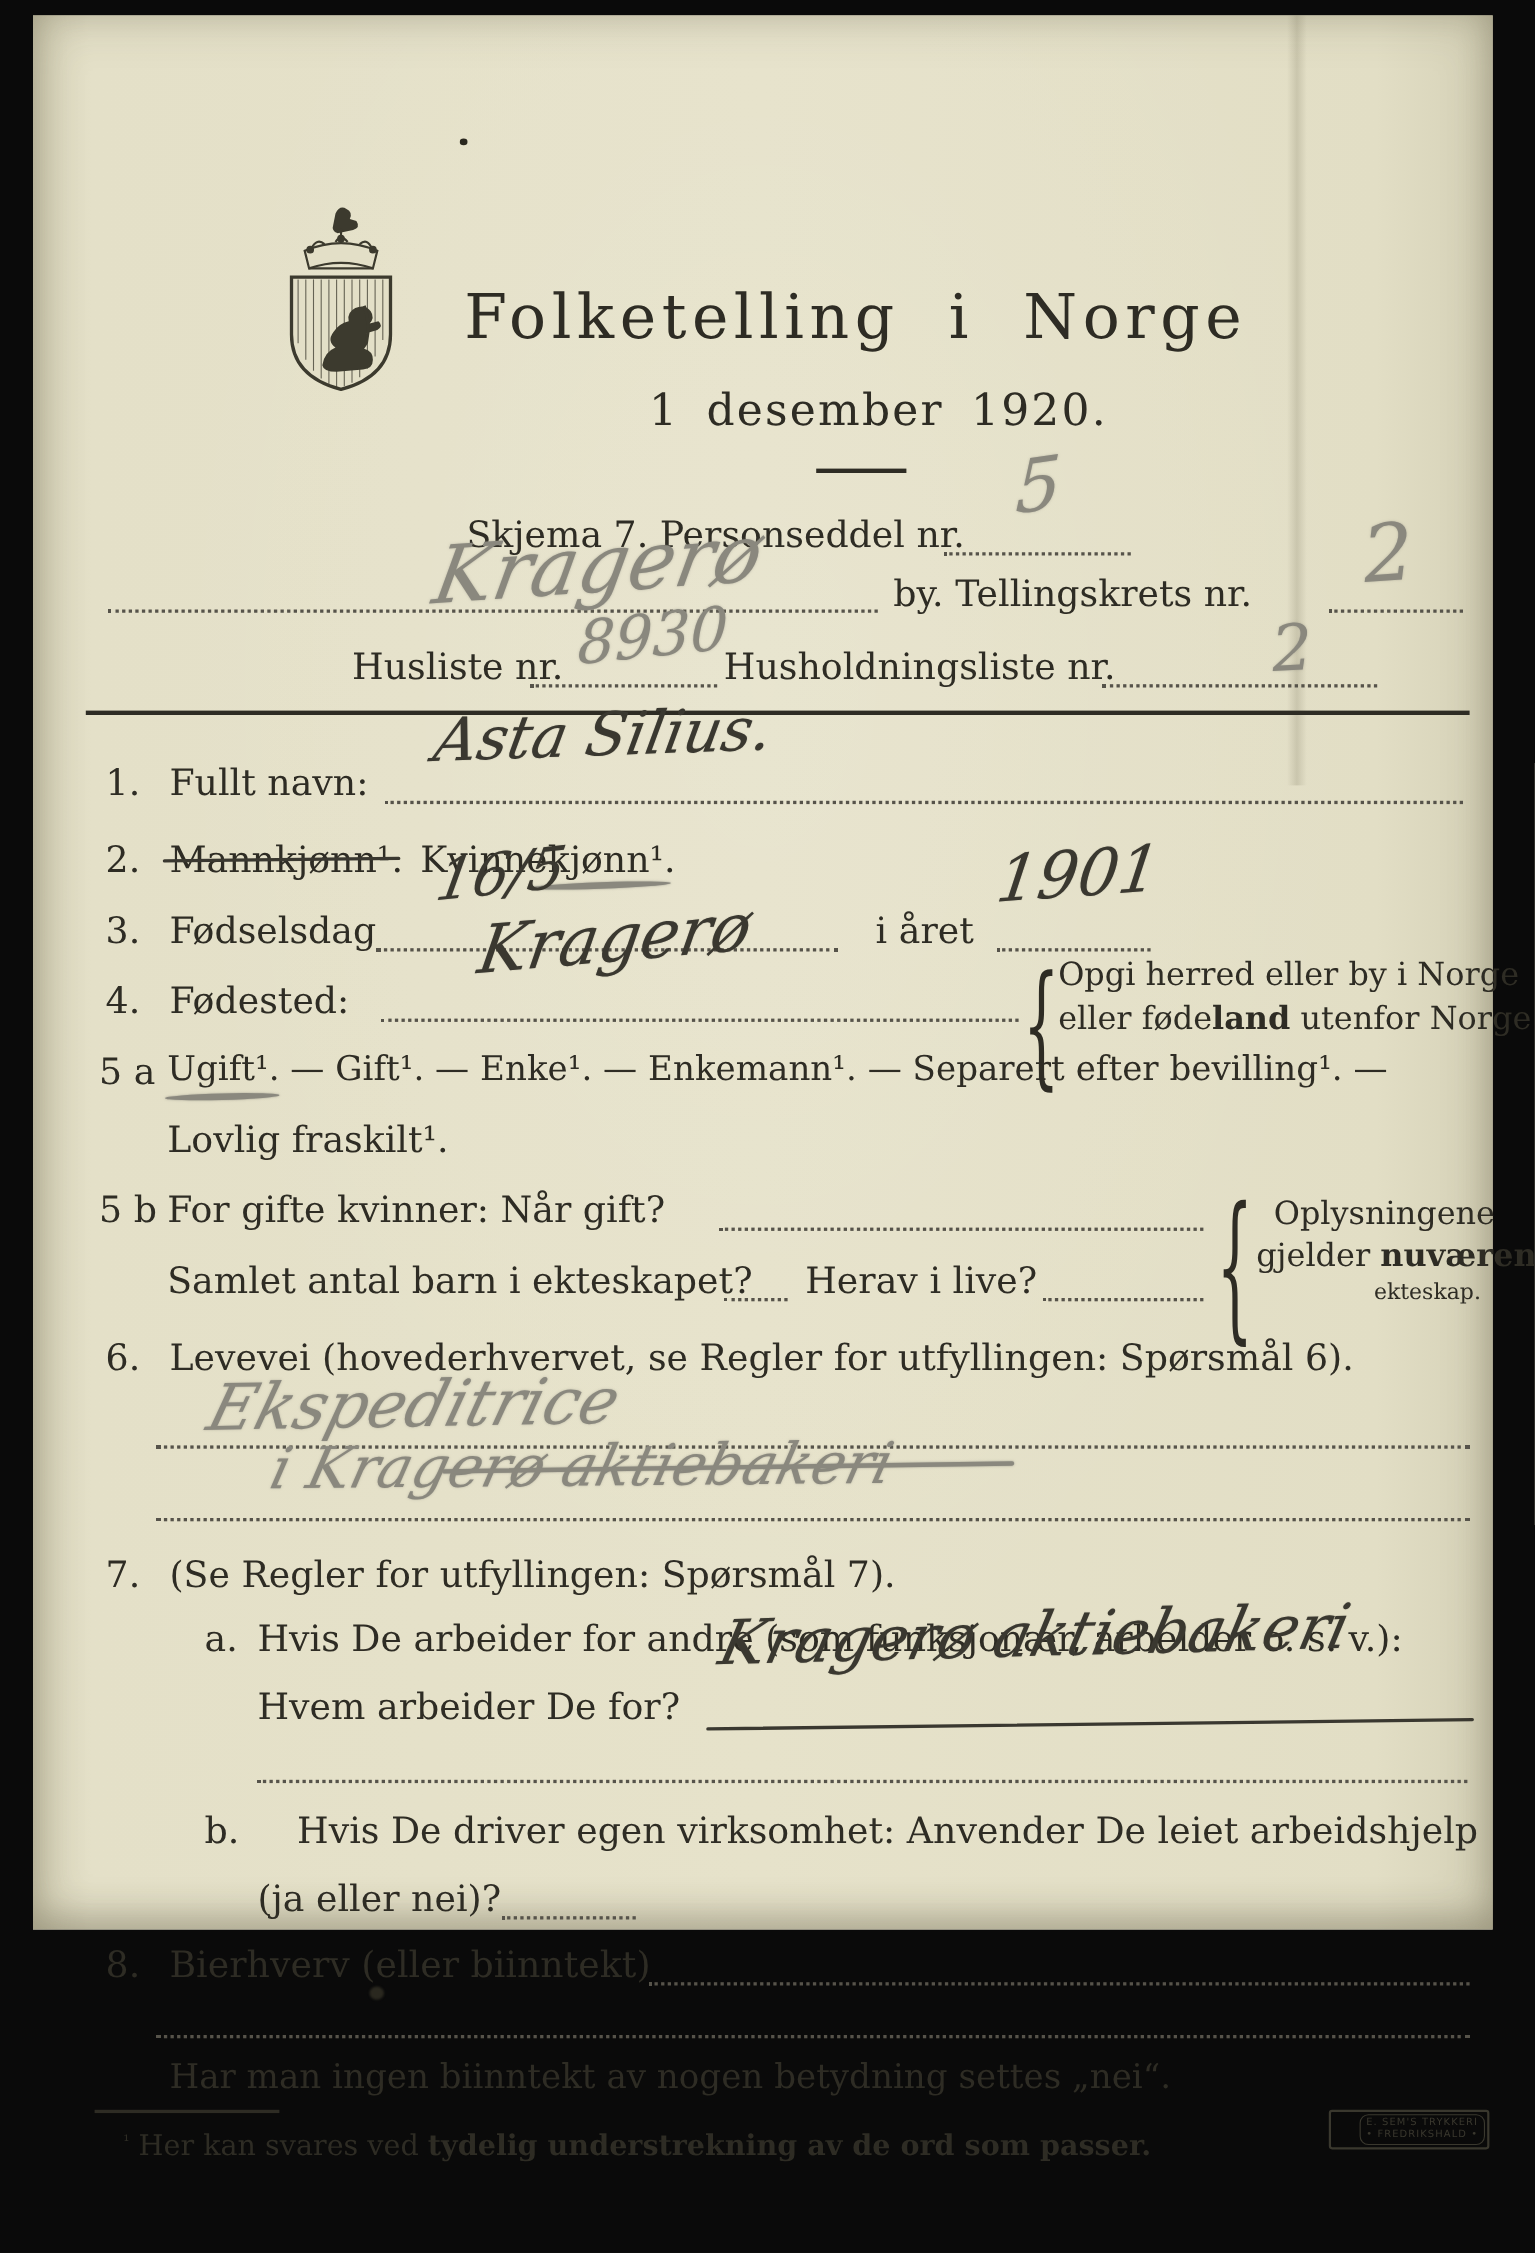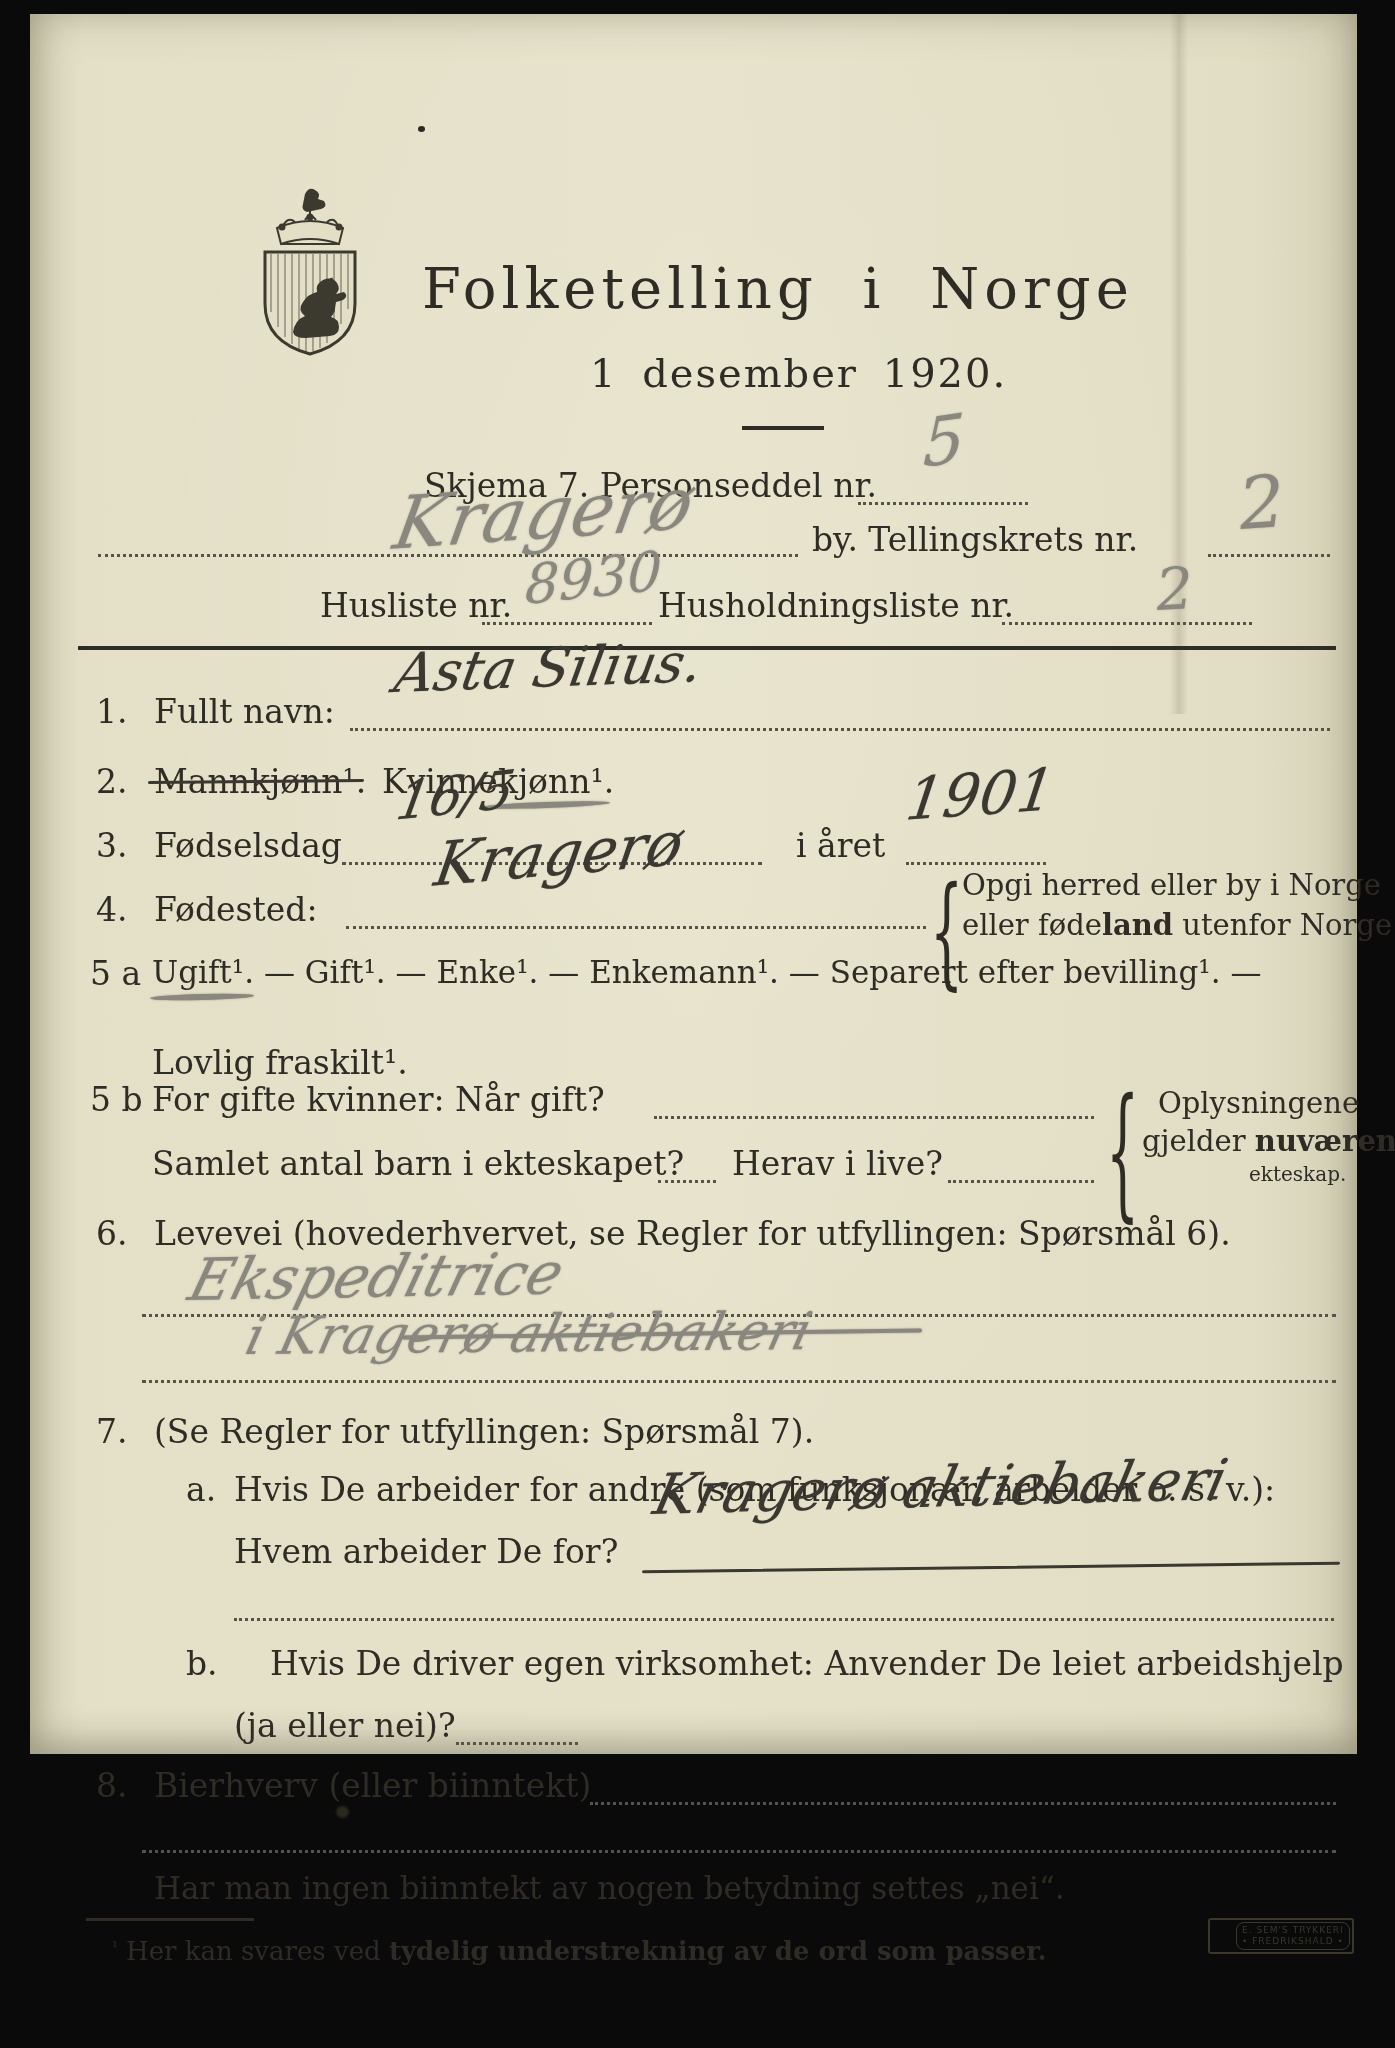--- a/index.html
+++ b/index.html
@@ -125,21 +125,21 @@
   <div class="abs print" style="left:932px;top:854px;font-size:29px;">Opgi herred eller by i Norge</div>
   <div class="abs print" style="left:932px;top:894px;font-size:29px;">
     <span>eller føde</span><span class="bold">land</span><span> utenfor Norge.</span>
   </div>
 
   <div class="abs print" style="left:60px;top:940px;font-size:33px;">5 a</div>
   <div class="abs print" style="left:122px;top:940px;font-size:31px;">
     <span>Ugift¹.</span><span> — Gift¹. — Enke¹. — Enkemann¹. — Separert efter bevilling¹. —</span>
   </div>
   <div class="abs pline" style="left:120px;top:980px;width:104px;height:6px;transform:rotate(-1.5deg);border-radius:60%;"></div>
-  <div class="abs print" style="left:122px;top:1002px;font-size:33px;margin-top:27px;">Lovlig fraskilt¹.</div>
+  <div class="abs print" style="left:122px;top:1002px;font-size:33px;">Lovlig fraskilt¹.</div>
 
   <div class="abs print" style="left:60px;top:1066px;font-size:33px;">5 b</div>
   <div class="abs print" style="left:122px;top:1066px;font-size:33px;">For gifte kvinner:  Når gift?</div>
   <div class="abs dotline" style="left:624px;top:1102px;width:440px;"></div>
   <div class="abs print" style="left:122px;top:1130px;font-size:33px;">Samlet antal barn i ekteskapet?</div>
   <div class="abs dotline" style="left:628px;top:1166px;width:58px;"></div>
   <div class="abs print" style="left:702px;top:1130px;font-size:33px;">Herav i live?</div>
   <div class="abs dotline" style="left:918px;top:1166px;width:146px;"></div>
   <div class="abs brace" style="left:1076px;top:1052px;font-size:58px;transform:scale(0.9,2.5);transform-origin:left top;"></div>
   <div class="abs print" style="left:1128px;top:1072px;font-size:29px;">Oplysningene</div>

